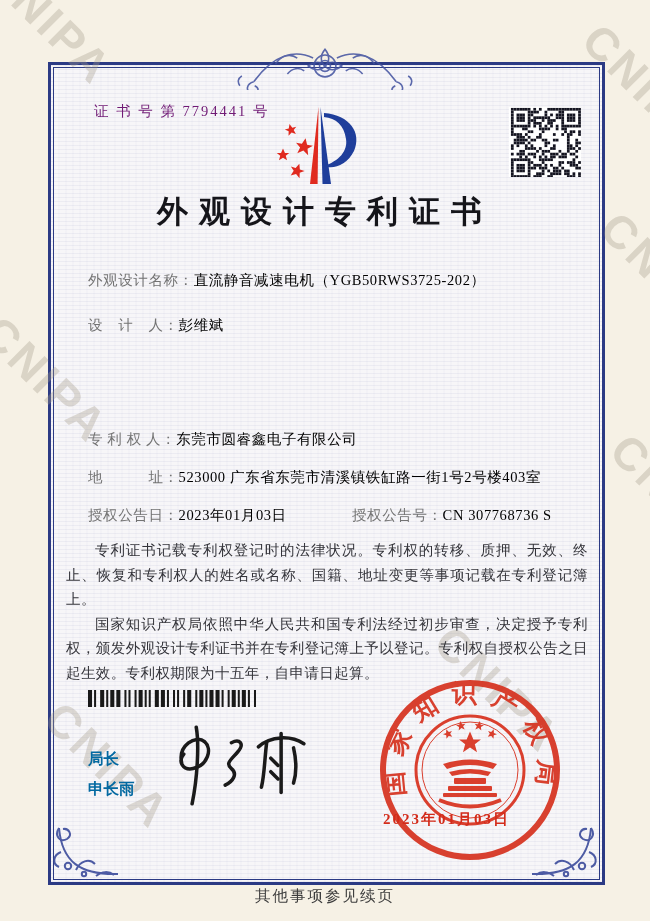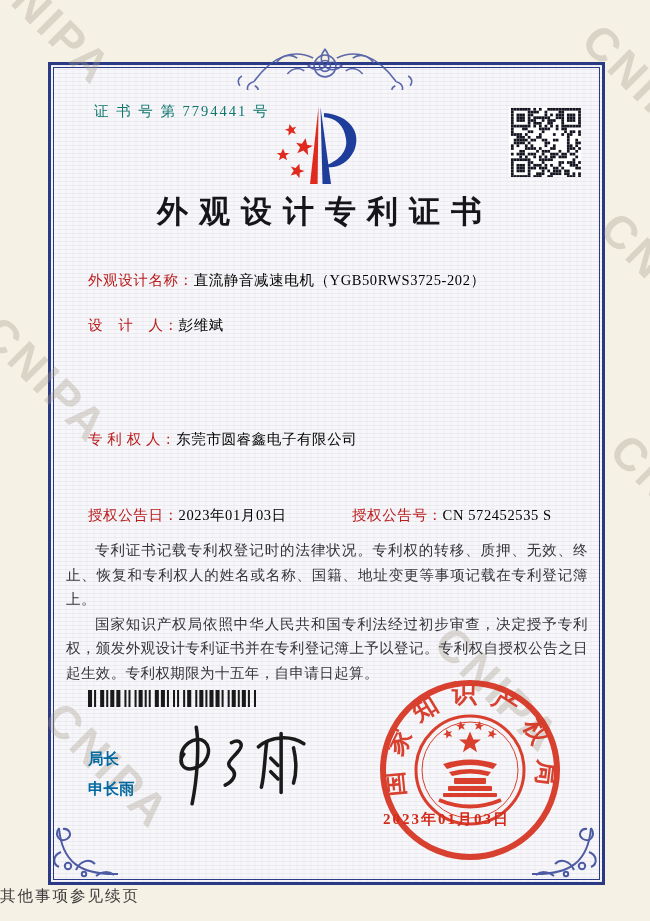--- a/index.html
+++ b/index.html
@@ -28,31 +28,31 @@
     content:'';position:absolute;inset:2px;border:1px solid #2b3a84;
   }
   
   .crest{position:absolute;left:226px;top:36px;width:198px;height:54px;z-index:3;}
   .corner{position:absolute;width:74px;height:62px;z-index:3;}
   .corner.bl{left:46px;top:818px;}
   .corner.br{left:530px;top:818px;transform:scaleX(-1);}
   
   .certno{
     position:absolute;left:94px;top:102px;z-index:4;
-    font-size:14.5px;color:#0f766e;letter-spacing:2px;font-family:Liberation Serif, serif;
+    font-size:14.5px;color:#701a75;letter-spacing:2px;font-family:Liberation Serif, serif;
   }
   .logo{position:absolute;left:248px;top:102px;width:155px;height:92px;z-index:4;}
   .qr{position:absolute;left:509px;top:107px;width:72px;height:70px;z-index:4;background:#fff;}
   .title{
     position:absolute;left:0;top:191px;width:650px;text-align:center;z-index:4;
     font-size:31px;font-weight:bold;color:#15151a;letter-spacing:11px;
   }
   
   .frow{position:absolute;left:88px;z-index:4;font-size:14.5px;color:#3b3b42;letter-spacing:0.6px;white-space:nowrap;}
-  .flabel{color:#b91c1c;margin-top:35px;}
+  .flabel{color:#737373;margin-top:35px;}
   .fvalue{color:#000000;}
   .frow .pair2{position:absolute;left:264px;top:0;}
   
   .paras{position:absolute;left:66px;top:538px;width:522px;z-index:4;}
   .paras p{
     margin:0;text-indent:2em;font-size:14.5px;line-height:24.5px;
     color:#34343a;letter-spacing:0.4px;text-align:justify;
   }
   
   .barcode{position:absolute;left:88px;top:690px;width:168px;height:17px;z-index:4;}
@@ -69,21 +69,21 @@
   .sealdate{
     position:absolute;left:383px;top:810px;width:190px;z-index:7;
     font-size:15px;font-weight:bold;color:#d32b1a;letter-spacing:2px;
   }
   
   .pageinfo{
     position:absolute;left:0;top:843px;width:650px;text-align:center;z-index:4;
     font-size:13.5px;color:#3a3a44;letter-spacing:1px;
   }
   .contnote{
-    position:absolute;left:0;top:886px;width:650px;text-align:left;z-index:4;
+    position:absolute;left:0;top:886px;width:650px;text-align:center;z-index:4;
     font-size:15.5px;color:#3c3c3c;letter-spacing:2px;
   }
 </style>
 </head>
 <body>
 
 <div class="page">
 
   <div class="wm" style="left:-28px;top:-6px;">CNIPA</div>
   <div class="wm" style="left:568px;top:60px;">CNIPA</div>
@@ -480,24 +480,27 @@
 
   <div class="frow" style="top:271px">
     <span class="flabel">外观设计名称：</span><span class="fvalue">直流静音减速电机（YGB50RWS3725-202）</span>
   </div>
   <div class="frow" style="top:316px">
     <span class="flabel">设　计　人：</span><span class="fvalue">彭维斌</span>
   </div>
   <div class="frow" style="top:430px">
     <span class="flabel">专 利 权 人：</span><span class="fvalue">东莞市圆睿鑫电子有限公司</span>
   </div>
+  <div class="frow" style="top:468px">
+    <span class="flabel">地　　　址：</span><span class="fvalue">523000 广东省东莞市清溪镇铁缸路一街1号2号楼403室</span>
+  </div>
   <div class="frow" style="top:506px">
     <span class="flabel">授权公告日：</span><span class="fvalue">2023年01月03日</span>
     <span class="pair2">
-      <span class="flabel">授权公告号：</span><span class="fvalue">CN 572452535 S</span>
+      <span class="flabel">授权公告号：</span><span class="fvalue">CN 307768736 S</span>
     </span>
   </div>
 
   <div class="paras">
     <p>专利证书记载专利权登记时的法律状况。专利权的转移、质押、无效、终止、恢复和专利权人的姓名或名称、国籍、地址变更等事项记载在专利登记簿上。</p>
     <p>国家知识产权局依照中华人民共和国专利法经过初步审查，决定授予专利权，颁发外观设计专利证书并在专利登记簿上予以登记。专利权自授权公告之日起生效。专利权期限为十五年，自申请日起算。</p>
   </div>
 
   <svg class="barcode" id="barsvg" viewBox="0 0 168 17" preserveAspectRatio="none">
       <rect x="0.00" y="0" width="4.05" height="17" fill="#191919"></rect>

